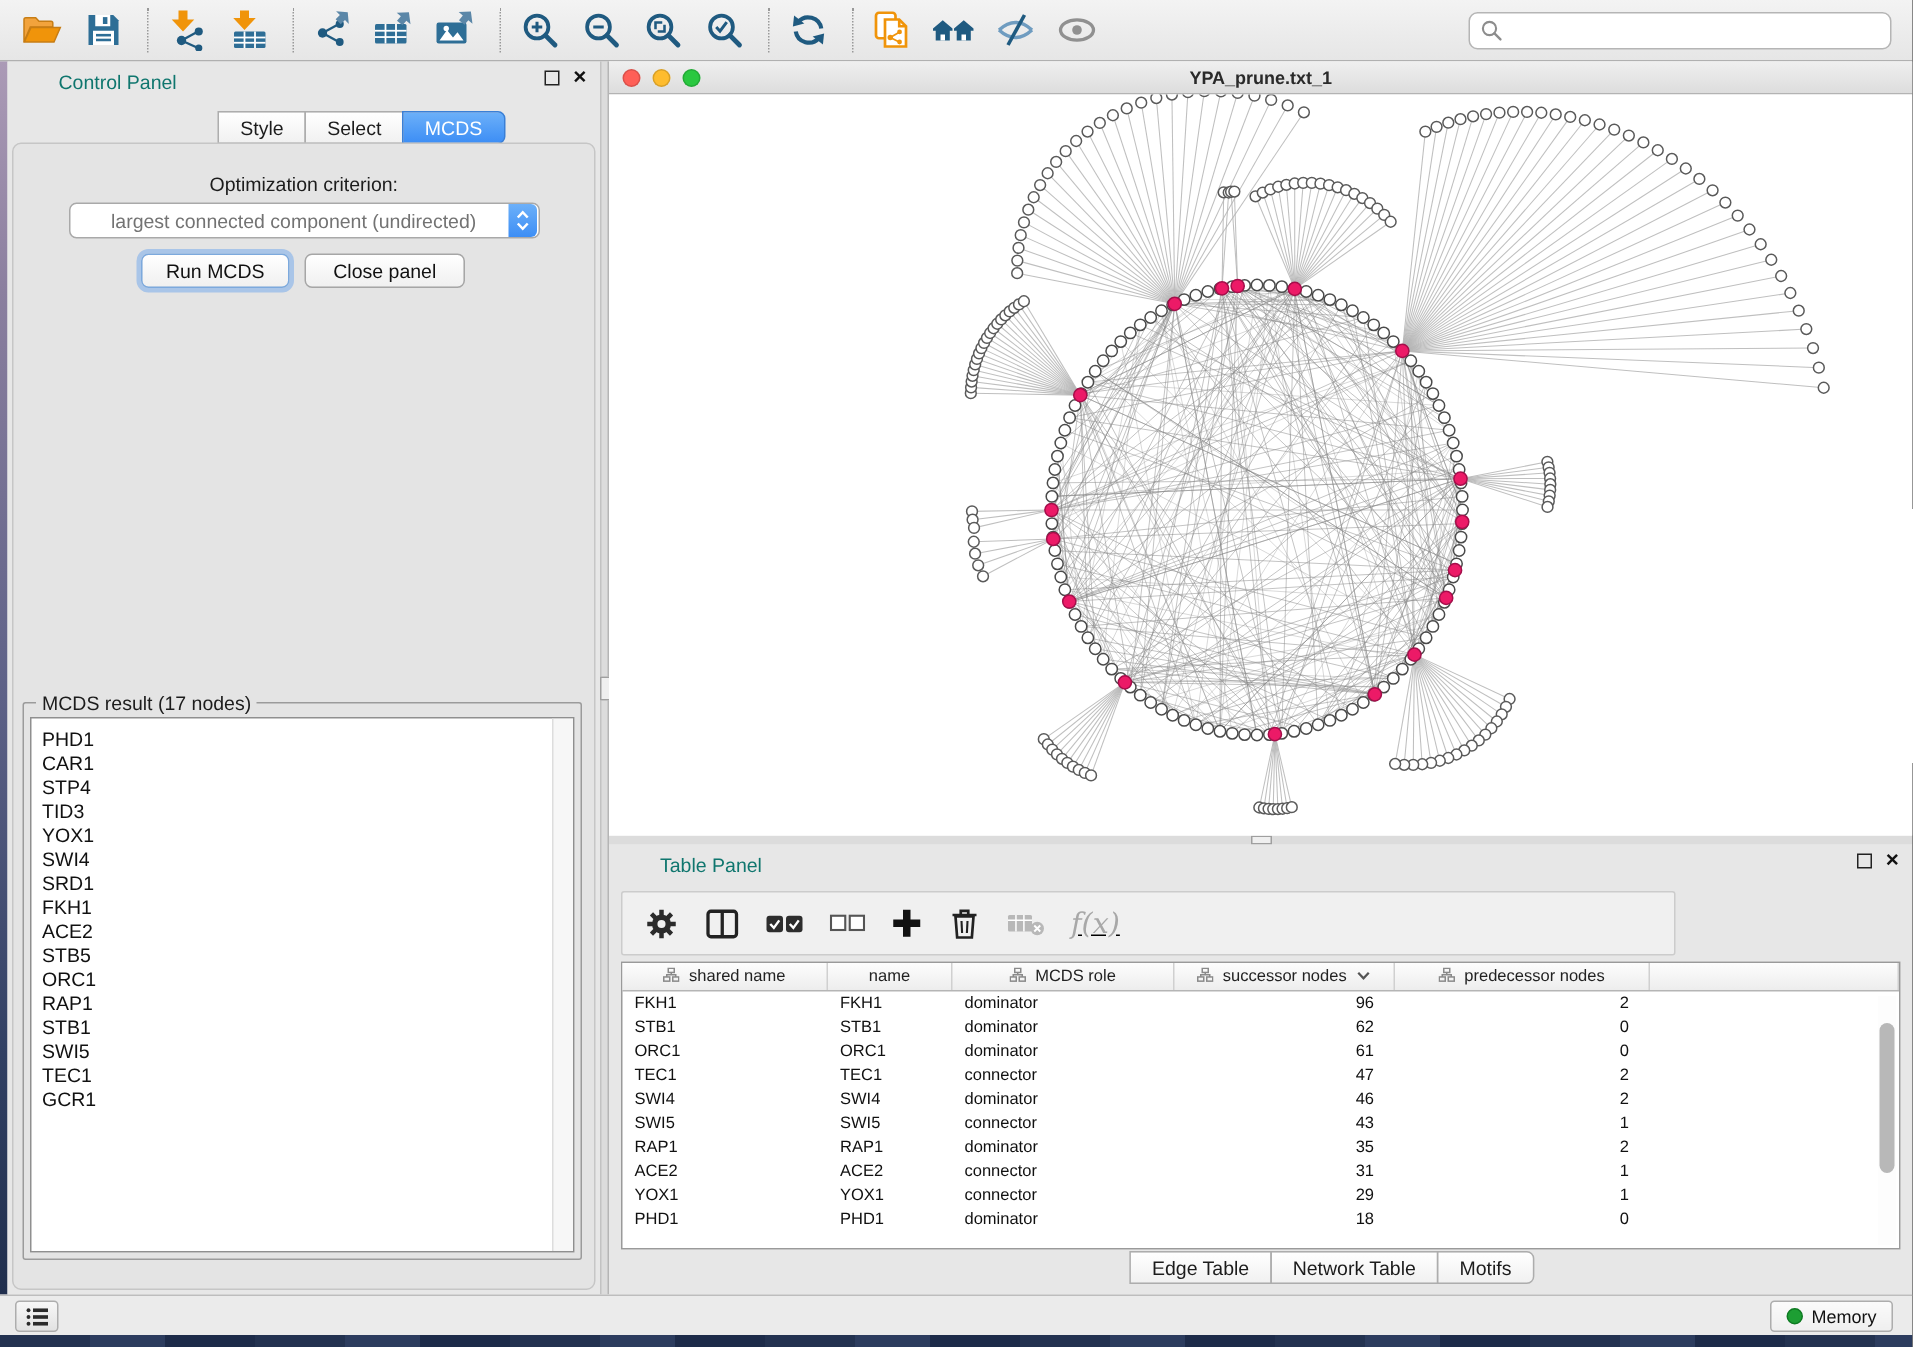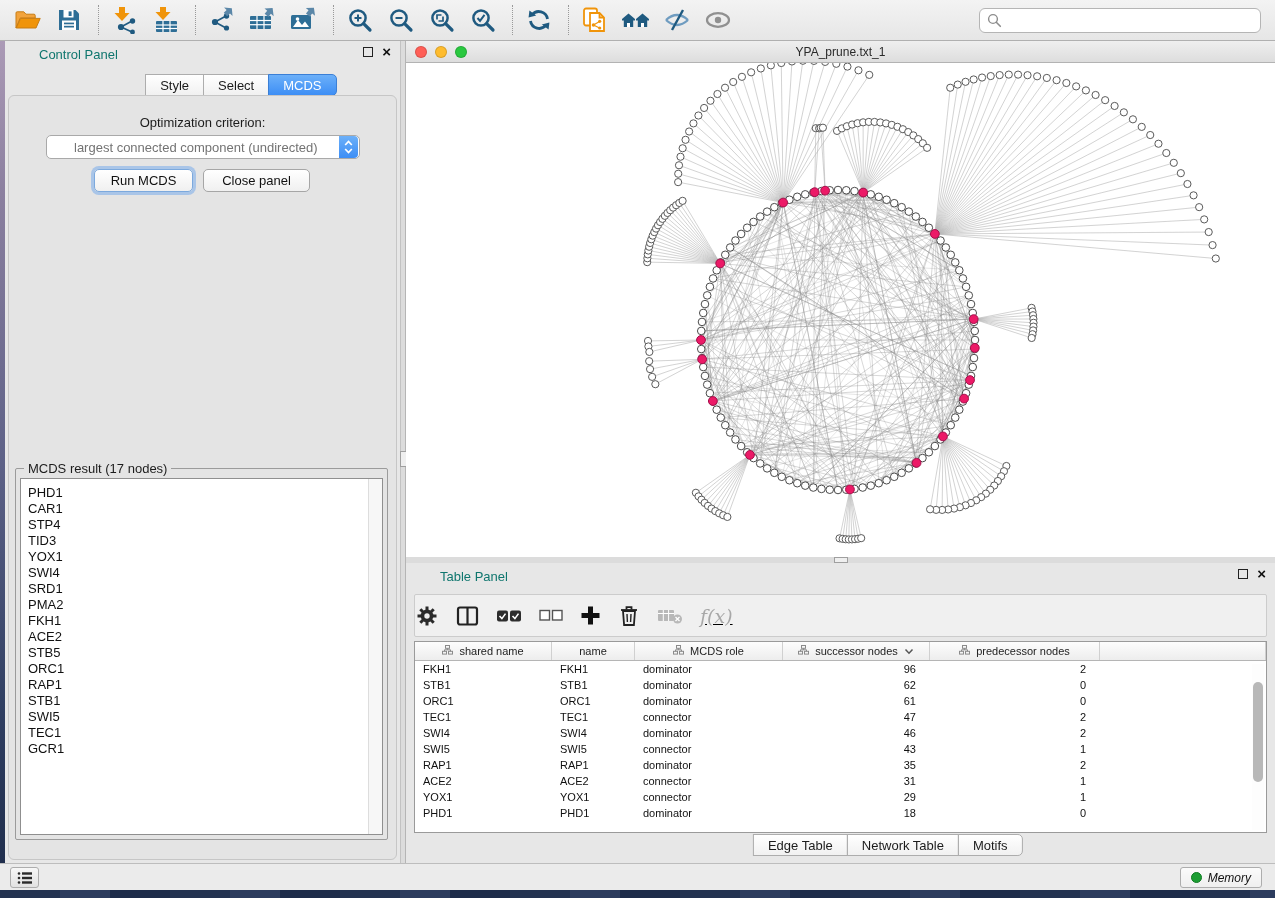--- a/index.html
+++ b/index.html
@@ -75,28 +75,28 @@
     background:#efefef; border:1px solid #9f9f9f; }
 
   
   .netwin { position:absolute; left:406px; top:41px; width:869px; height:516px; background:#fff; }
   .net-titlebar { position:absolute; left:0; top:0; width:100%; height:22px;
     background:linear-gradient(#efefef,#dddddd); border-bottom:1px solid #b3b3b3; }
   .tls { position:absolute; left:9px; top:5px; display:flex; gap:8px; }
   .tl { width:12px; height:12px; border-radius:50%; box-shadow:inset 0 0 0 1px rgba(0,0,0,.15); }
   .tl-red{background:#ff5f57;} .tl-yellow{background:#febc2e;} .tl-green{background:#2ac840;}
   .net-title { position:absolute; width:100%; top:4px; text-align:center; font-size:12px;
-    font-weight:normal; color:#2a2a2a; }
+    font-weight:bold; color:#2a2a2a; }
   .net-canvas { position:absolute; left:0; top:22px; width:869px; height:494px; background:#fff; }
 
   
   .tp { position:absolute; left:406px; top:563px; width:869px; height:300px; background:#e7e7e7; }
-  .tp-band { position:absolute; left:8px; top:31px; width:853px; height:43px;
+  .tp-band { position:absolute; left:8px; top:31px; width:703px; height:43px;
     background:#f0f0f0; border:1px solid #cccccc; border-radius:2px;
-    display:flex; align-items:center; gap:17px;text-decoration:underline; }
+    display:flex; align-items:center; padding-left:14px; gap:17px;text-decoration:underline; }
   .tp-ic { display:flex; align-items:center; justify-content:center; }
   .fx { font-family:"DejaVu Serif","Liberation Serif",serif; font-style:italic;
     font-size:19px; color:#a8a8a8; }
   .tbl { position:absolute; left:8px; top:78px; width:853px; height:192px;
     background:#fff; border:1px solid #9a9a9a; }
   .tbl-head { display:grid; grid-template-columns:137px 83px 148px 147px 170px 1fr; height:19px;
     background:linear-gradient(#fdfdfd,#ededed); border-bottom:1px solid #b5b5b5; }
   .th-cell { display:flex; align-items:center; justify-content:center; gap:6px;
     font-size:11px; color:#222; border-right:1px solid #d0d0d0; overflow:hidden; }
   .tbl-body .tr { display:grid; grid-template-columns:137px 83px 148px 147px 170px 1fr; height:16px; }
@@ -105,21 +105,21 @@
   .vscroll { position:absolute; right:2px; top:22px; width:12px; height:166px; background:#fdfdfd; }
   .vthumb { position:absolute; left:1px; top:18px; width:10px; height:100px; background:#b8b8b8; border-radius:6px; }
   .tp-tabs { position:absolute; top:271px; left:50%; transform:translateX(-50%); display:flex; height:22px; }
   .statusbar { position:absolute; left:0; top:863px; width:1275px; height:27px;
     background:#ebebeb; border-top:1px solid #bdbdbd; }
   .sb-btn { position:absolute; left:10px; top:3px; width:29px; height:21px;
     background:linear-gradient(#f7f7f7,#e2e2e2); border:1px solid #adadad; border-radius:3px;
     display:flex; align-items:center; justify-content:center; }
   .memory-btn { position:absolute; right:13px; top:3px; height:21px; padding:0 10px;
     background:linear-gradient(#fbfbfb,#efefef); border:1px solid #adadad; border-radius:3px;
-    display:flex; align-items:center; gap:6px; font-size:12px; color:#111;font-style:italic; }
+    display:flex; align-items:center; gap:6px; font-size:12px; color:#111; }
   .mem-dot { width:11px; height:11px; border-radius:50%; background:#1d9e33; border:1px solid #0e7a22; }
 </style>
 </head>
 <body>
 
 <div id="app">
 
   <div class="toolbar">
     <span class="tb-icon">
         <svg width="28" height="26" viewBox="0 0 28 26">
@@ -317,21 +317,20 @@
         <span class="gb-legend">MCDS result (17 nodes)</span>
         <div class="mcds-list">
           <div class="list-track"></div>
         <div class="mcds-item">PHD1</div>
             <div class="mcds-item">CAR1</div>
             <div class="mcds-item">STP4</div>
             <div class="mcds-item">TID3</div>
             <div class="mcds-item">YOX1</div>
             <div class="mcds-item">SWI4</div>
             <div class="mcds-item">SRD1</div>
-            <div class="mcds-item">PMA2</div>
             <div class="mcds-item">FKH1</div>
             <div class="mcds-item">ACE2</div>
             <div class="mcds-item">STB5</div>
             <div class="mcds-item">ORC1</div>
             <div class="mcds-item">RAP1</div>
             <div class="mcds-item">STB1</div>
             <div class="mcds-item">SWI5</div>
             <div class="mcds-item">TEC1</div>
             <div class="mcds-item">GCR1</div>
           </div>

